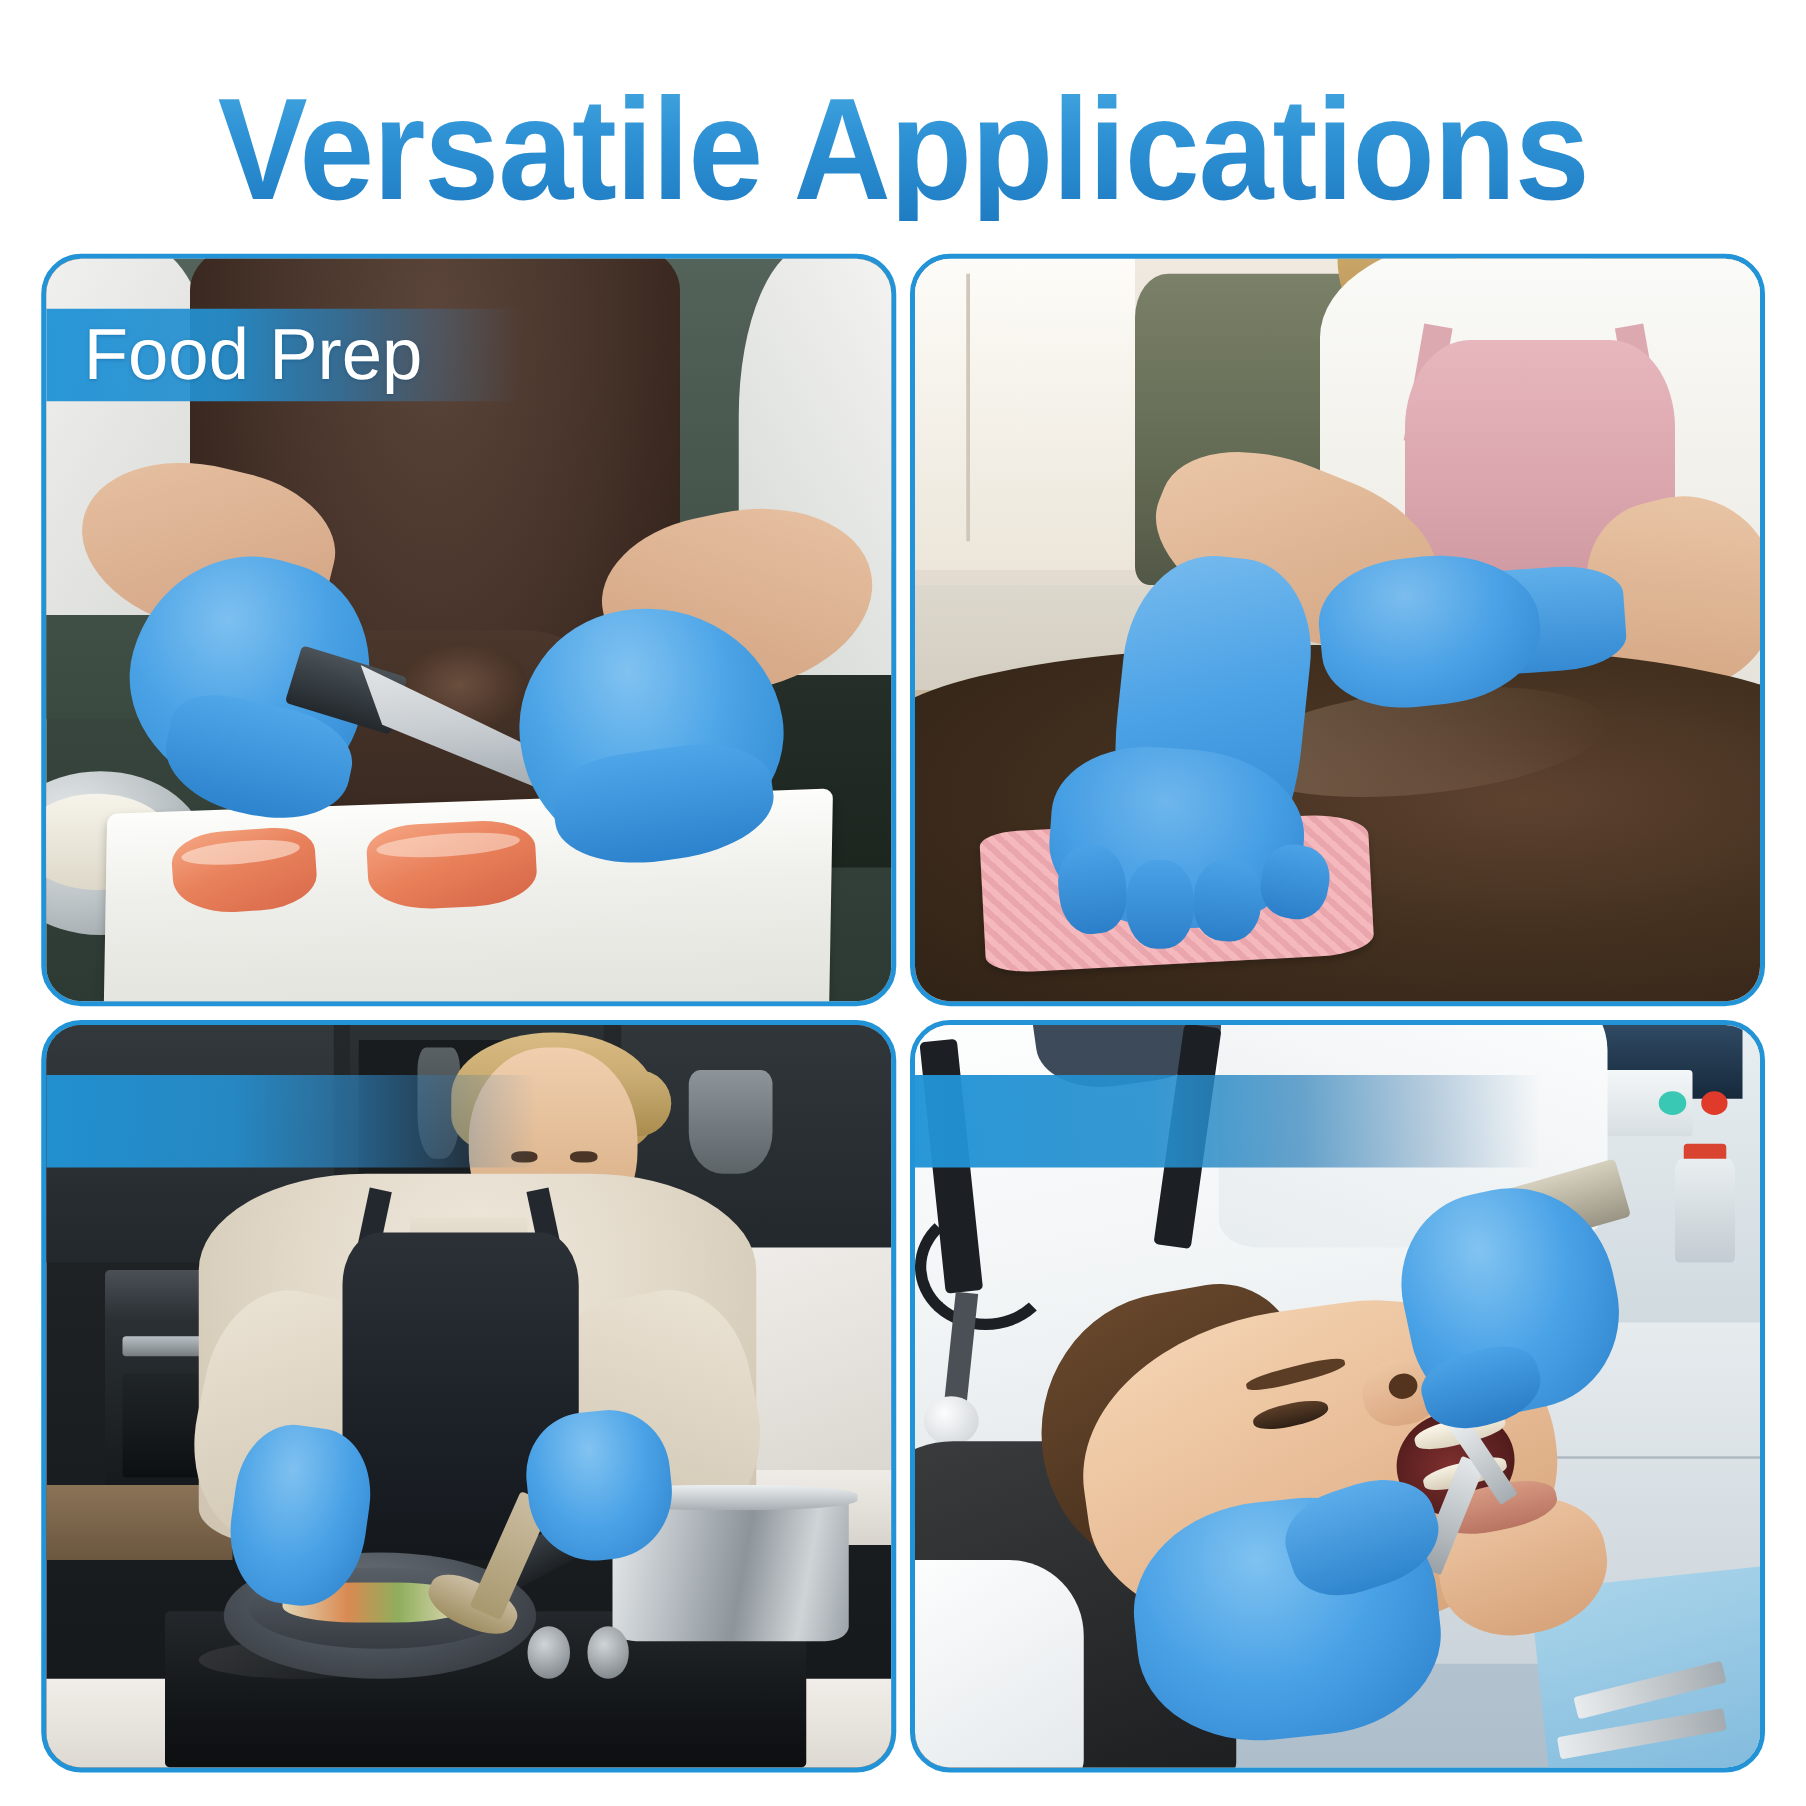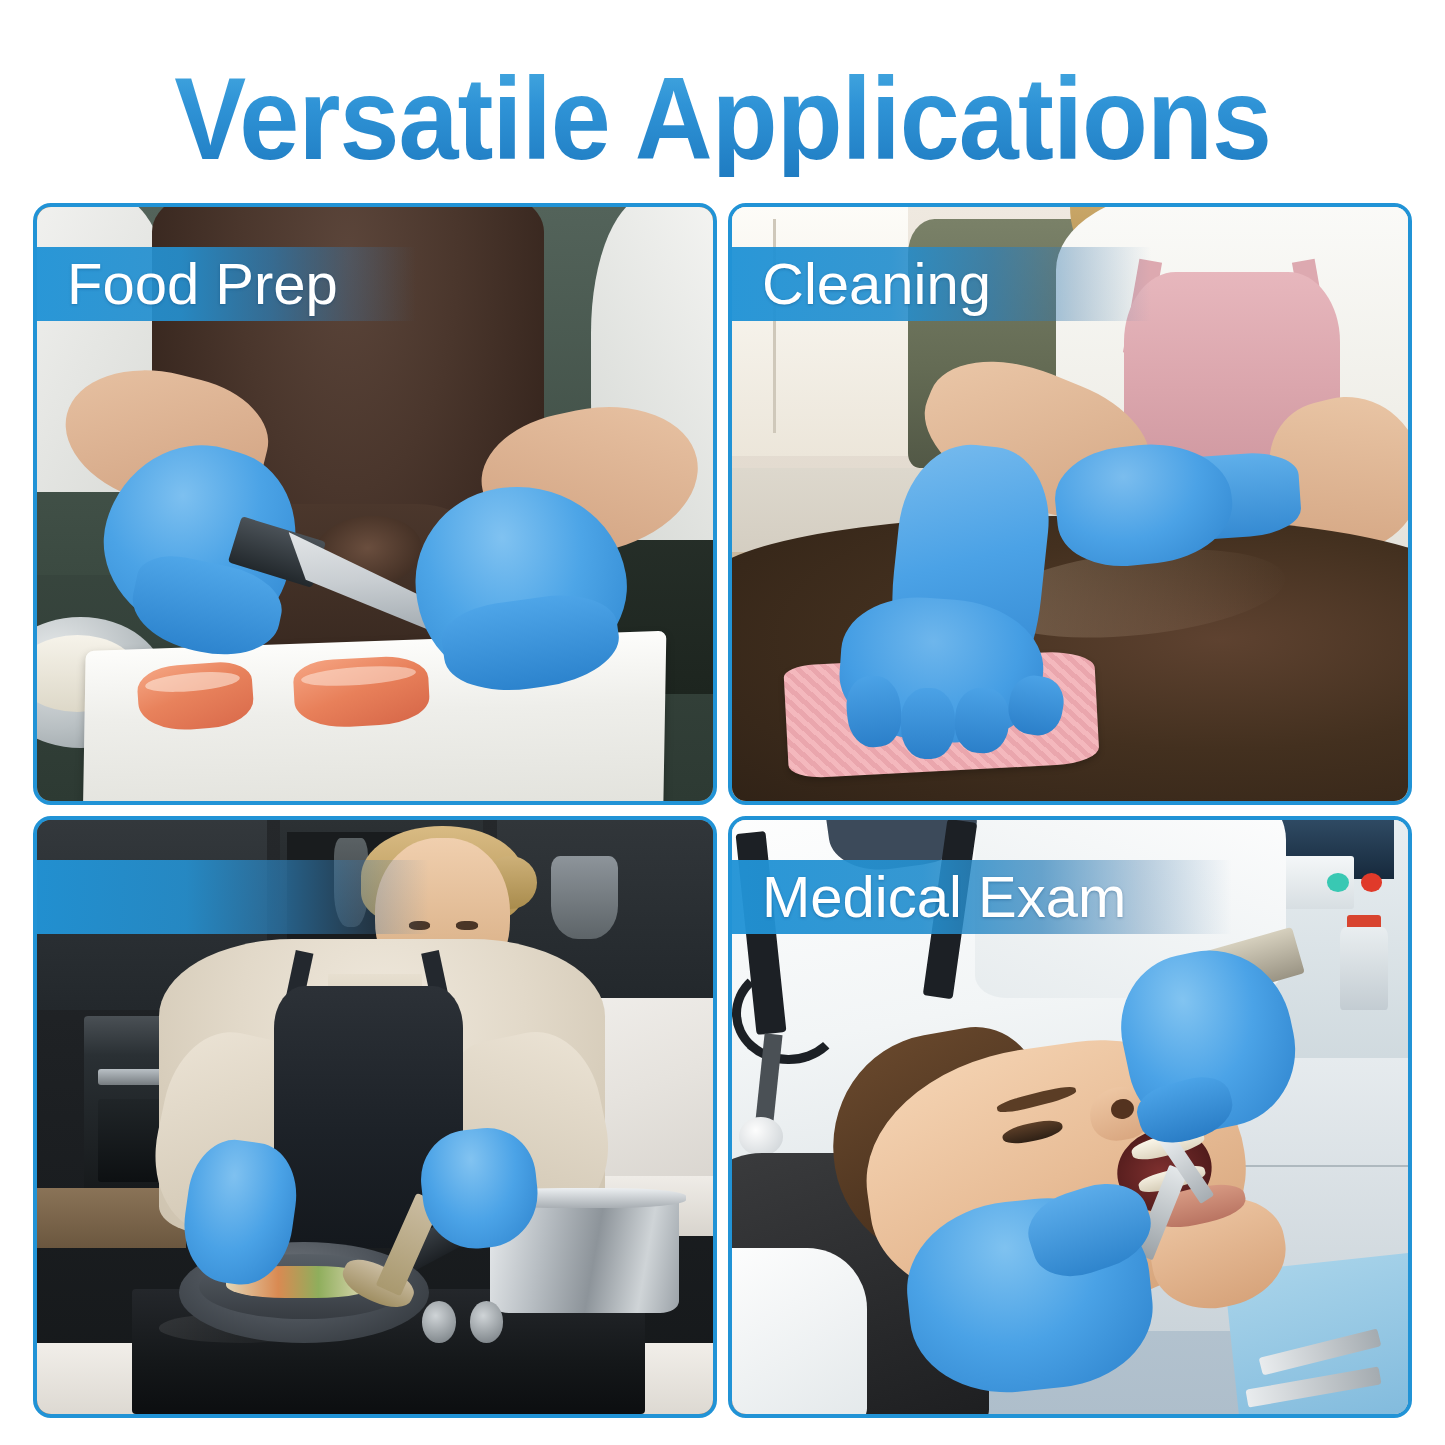--- a/index.html
+++ b/index.html
@@ -37,21 +37,21 @@
     position:absolute;left:33px;top:203px;
     width:1379px;height:1209px;
     display:grid;
     grid-template-columns:684px 684px;
     grid-template-rows:602px 602px;
     gap:11px;
   }
   .panel{
     position:relative;
     border:4px solid #2193d6;
-    border-radius:18px;
+    border-radius:32px;
     overflow:hidden;
     background:#cfd8dc;
   }
   .photo{position:absolute;inset:0;overflow:hidden;}
   .photo > *{position:absolute;}
 
   
   .badge{
     position:absolute;left:0;top:40px;height:74px;
     width:100%;
@@ -353,24 +353,20 @@
         <div class="p2-cuffR"></div>
         <div class="p2-gloveR"></div>
         <div class="p2-cloth"></div>
         <div class="p2-gloveL"></div>
         <div class="p2-gloveLp"></div>
         <div class="p2-fing1"></div>
         <div class="p2-fing2"></div>
         <div class="p2-fing3"></div>
         <div class="p2-fing4"></div>
       </div>
-      <div class="badge">
-        <div class="badge-bg w2"></div>
-        <span class="badge-text">Cleaning</span>
-      </div>
     </div>
 
     <div class="panel">
       <div class="photo">
         <div class="p3-bg"></div>
         <div class="p3-cabTL"></div>
         <div class="p3-cabTR"></div>
         <div class="p3-cabR"></div>
         <div class="p3-shelf"></div>
         <div class="p3-vase"></div>
@@ -457,18 +453,17 @@
         <div class="p4-gloveTop"></div>
         <div class="p4-gloveTopF"></div>
         <div class="p4-sleeve"></div>
         <div class="p4-gloveBot"></div>
         <div class="p4-gloveBotF"></div>
         <div class="p4-instr1"></div>
         <div class="p4-instr2"></div>
       </div>
       <div class="badge">
         <div class="badge-bg w4"></div>
-        <span class="badge-text">Medical Exam</span>
       </div>
     </div>
 
   </div>
 </div>
 
 </body></html>

